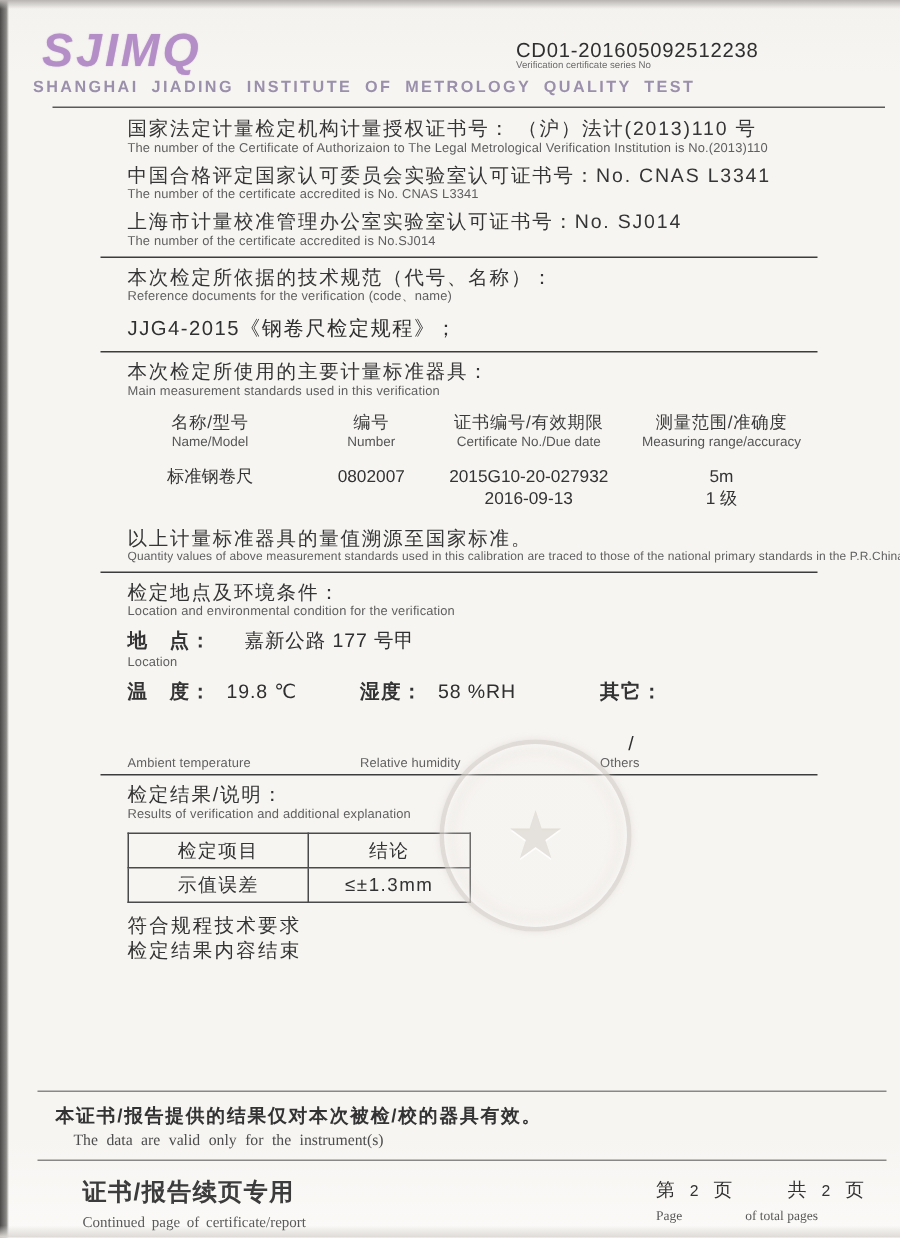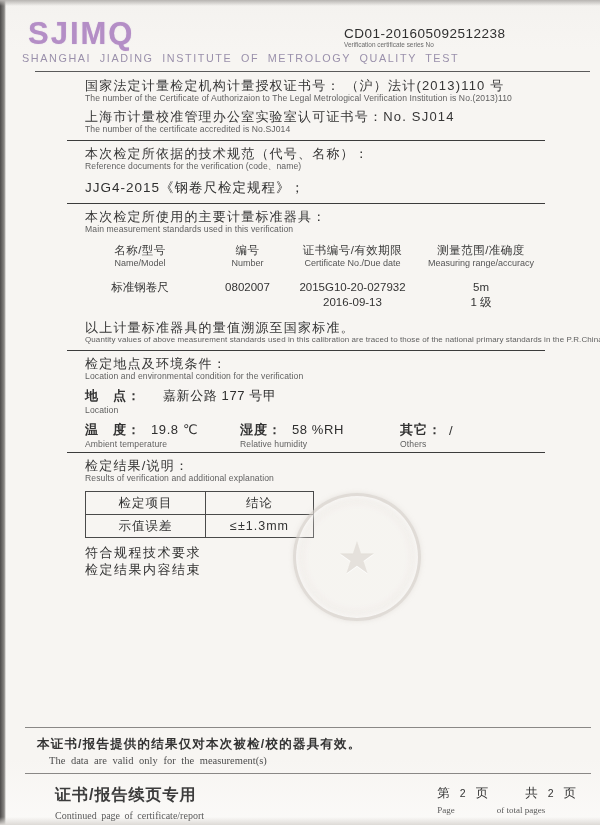--- a/index.html
+++ b/index.html
@@ -13,28 +13,28 @@
   
   .edge-left { position:absolute; left:0; top:0; width:6px; height:100%;
     background:linear-gradient(90deg,#4c4a49,#8a8885 70%,rgba(140,138,135,0)); }
   .edge-top { position:absolute; left:0; top:0; width:100%; height:6px;
     background:linear-gradient(180deg,#b7b4b1,rgba(183,180,177,0)); }
   .edge-bottom { position:absolute; left:0; bottom:0; width:100%; height:8px;
     background:linear-gradient(0deg,#dddad6,rgba(221,218,214,0)); }
 
   
   .logo { position:absolute; left:28px; top:16px; font-size:31px; font-weight:bold;
-    letter-spacing:2px; color:#b48ec6;
+    font-style:italic; letter-spacing:2px; color:#b48ec6;
     text-shadow:0 0 1px rgba(180,142,198,.6); }
   .cert-no-block { position:absolute; left:344px; top:26px; }
   .cert-no-line { display:flex; align-items:baseline; gap:14px; }
   .cert-no-label { font-size:13.5px; font-weight:bold; letter-spacing:1px; color:#333; }
   .cert-no-value { font-size:13.5px; color:#2f2f2f; letter-spacing:.5px; }
   .cert-no-sub { font-size:7px; color:#6b6b6b; margin-top:0px; transform:scale(.92); transform-origin:left top; }
-  .institute { position:absolute; left:22px; top:52px; font-size:10.8px; font-weight:normal;
+  .institute { position:absolute; left:22px; top:52px; font-size:10.8px; font-weight:bold;
     letter-spacing:1.6px; word-spacing:4px; color:#9a90ab; }
   .header-rule { position:absolute; left:35px; top:71px; width:555px; height:0;
     border-top:1.4px solid #5a5a5a; }
 
   
   .content { position:absolute; left:85px; top:78px; width:462px; }
   .cn { font-size:13px; color:#353535; letter-spacing:1.2px; line-height:15px; }
   .en { font-size:8.6px; color:#5f5f5f; letter-spacing:.1px; line-height:11px; }
   .acc-item { margin-bottom:5px; }
   .rule-thick { border-top:1.7px solid #3c3c3c; margin:4px 0 5px -18px; width:478px; }
@@ -55,21 +55,21 @@
 
   
   .env-row { display:flex; align-items:baseline; margin-top:5px; }
   .env-label { font-size:13px; font-weight:bold; letter-spacing:1px; color:#333; }
   .env-value { font-size:13px; color:#2f2f2f; letter-spacing:.6px; }
   .env-sub { display:flex; }
   .env-sub .en { }
   .loc-value { margin-left:22px; }
   .temp-group { width:155px; display:flex; gap:10px; align-items:baseline; }
   .hum-group { width:160px; display:flex; gap:10px; align-items:baseline; }
-  .oth-group { display:flex; gap:7px; align-items:center; }
+  .oth-group { display:flex; gap:18px; align-items:center;flex-direction:column; }
   .sub-temp { width:155px; } .sub-hum { width:160px; }
 
   
   .res-table { margin:7px 0 6px; border-collapse:collapse; }
   .res-table td { border:1.2px solid #4a4a4a; text-align:center;
     font-size:12.5px; letter-spacing:1px; color:#333; height:23px; }
   .res-col1 { width:120px; } .res-col2 { width:108px; }
   .conclusion { line-height:17px; font-size:13px; letter-spacing:1.5px; color:#333; }
 
   
@@ -120,20 +120,24 @@
   <div class="institute">SHANGHAI JIADING INSTITUTE OF METROLOGY QUALITY TEST</div>
   <div class="header-rule"></div>
 
   <div class="content">
 
     <div class="acc-item">
       <div class="cn">国家法定计量检定机构计量授权证书号： （沪）法计(2013)110 号</div>
       <div class="en">The number of the Certificate of Authorizaion to The Legal Metrological Verification Institution is No.(2013)110</div>
     </div>
     <div class="acc-item">
+      <div class="cn">中国合格评定国家认可委员会实验室认可证书号：No. CNAS L3341</div>
+      <div class="en">The number of the certificate accredited is No. CNAS L3341</div>
+    </div>
+    <div class="acc-item">
       <div class="cn">上海市计量校准管理办公室实验室认可证书号：No. SJ014</div>
       <div class="en">The number of the certificate accredited is No.SJ014</div>
     </div>
 
     <div class="rule-thick"></div>
 
     <div class="section-title">
       <div class="cn">本次检定所依据的技术规范（代号、名称）：</div>
       <div class="en">Reference documents for the verification (code、name)</div>
     </div>
@@ -233,21 +237,21 @@
     <div class="conclusion">检定结果内容结束</div>
   </div>
 
   <div class="stamp">
     <span class="stamp-star">★</span>
   </div>
 
   <div class="footer">
     <div class="f-rule"></div>
     <div class="f-valid">本证书/报告提供的结果仅对本次被检/校的器具有效。</div>
-    <div class="f-valid-en">The data are valid only for the measurement(s)</div>
+    <div class="f-valid-en">The data are valid only for the instrument(s)</div>
     <div class="f-rule"></div>
     <div class="f-bottom">
       <div>
         <div class="f-cont-cn">证书/报告续页专用</div>
         <div class="f-cont-en">Continued page of certificate/report</div>
       </div>
       <div class="f-pages">
         <div class="f-pages-row">
           <span>第</span>
           <span class="f-page-num">2</span>

